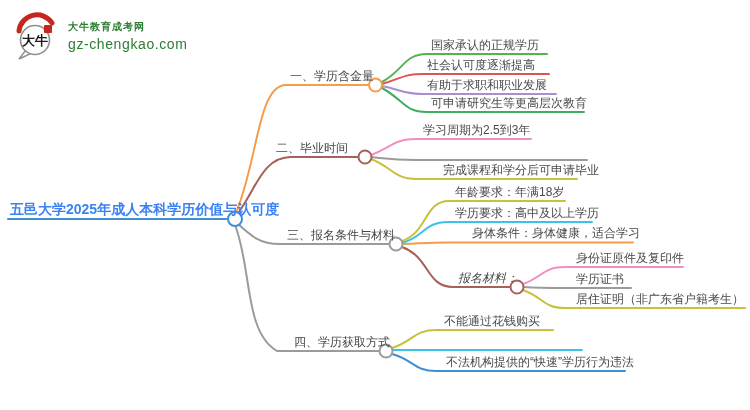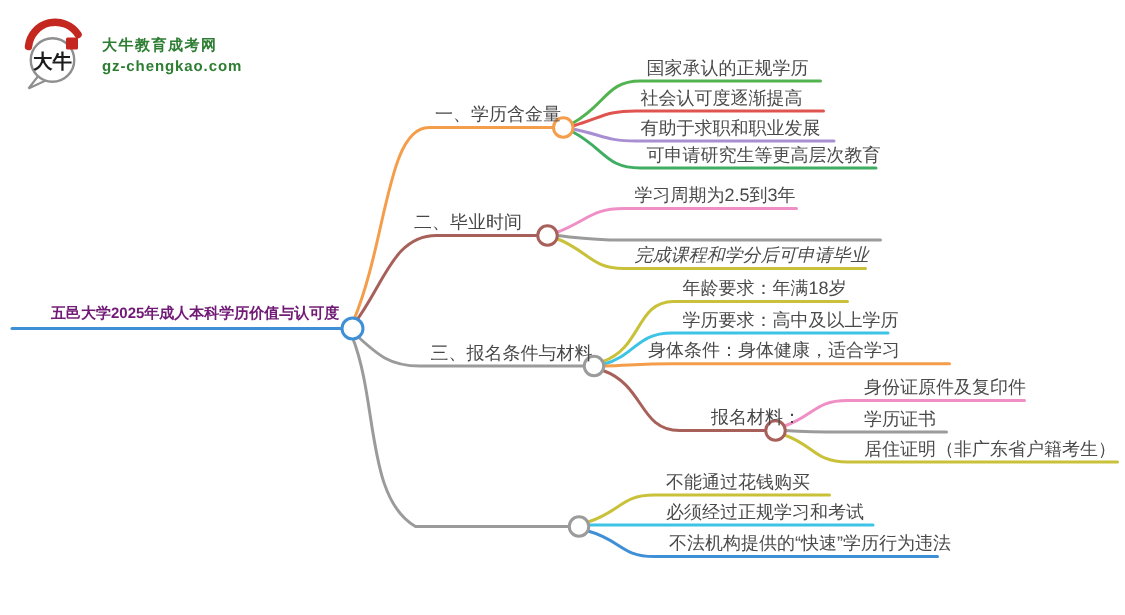--- a/index.html
+++ b/index.html
@@ -1,24 +1,24 @@
 <!DOCTYPE html>
 <html><head>
 <meta charset="utf-8">
 <style>
   html,body{margin:0;padding:0;background:#fff;}
   #stage{position:relative;width:750px;height:410px;background:#ffffff;overflow:hidden;
          font-family:"Liberation Sans","DejaVu Sans",sans-serif;}
   svg.canvas{position:absolute;left:0;top:0;}
   .label{position:absolute;font-size:12px;line-height:15px;color:#4a4a4a;white-space:nowrap;}
-  .label.root{font-size:10px;font-weight:600;color:#701a75;margin-left:24px;}
+  .label.root{font-size:14px;font-weight:600;color:#3b82f6;}
   .label.branch{color:#474747;}
   .logo{position:absolute;left:14px;top:12px;display:flex;align-items:center;gap:8px;cursor:pointer;}
   .logo-text .site-name{font-size:10px;font-weight:bold;color:#2d7d33;letter-spacing:1px;}
-  .logo-text .site-domain{font-size:10px;font-weight:bold;color:#2d7d33;letter-spacing:0.6px;margin-top:2px;}
+  .logo-text .site-domain{font-size:14px;font-weight:normal;color:#2d7d33;letter-spacing:0.6px;margin-top:2px;}
 </style>
 </head>
 <body>
 
 <div id="stage">
 
   <svg class="canvas" width="750" height="410" viewBox="0 0 750 410">
     <g fill="none" stroke-width="2" stroke-linecap="round">
 
       <path d="M8,219 L227,219" stroke="#3f8fd6"></path>
@@ -74,28 +74,28 @@
   <div class="label root" style="left:10px;top:202px;">五邑大学2025年成人本科学历价值与认可度</div>
 
   <div class="label branch" style="left:290px;top:69px;">一、学历含金量</div>
   <div class="label" style="left:431px;top:38px;">国家承认的正规学历</div>
   <div class="label" style="left:427px;top:78px;">有助于求职和职业发展</div>
   <div class="label" style="left:427px;top:58px;">社会认可度逐渐提高</div>
   <div class="label" style="left:431px;top:96px;">可申请研究生等更高层次教育</div>
 
   <div class="label branch" style="left:276px;top:141px;">二、毕业时间</div>
   <div class="label" style="left:423px;top:123px;">学习周期为2.5到3年</div>
-  <div class="label" style="left:423px;top:163px;font-style:italic;">完成课程和学分后可申请毕业</div>
+  <div class="label" style="left:443px;top:163px;">完成课程和学分后可申请毕业</div>
 
   <div class="label branch" style="left:287px;top:228px;">三、报名条件与材料</div>
   <div class="label" style="left:455px;top:185px;">年龄要求：年满18岁</div>
   <div class="label" style="left:455px;top:206px;">学历要求：高中及以上学历</div>
-  <div class="label" style="left:432px;top:226px;">身体条件：身体健康，适合学习</div>
-  <div class="label branch" style="left:474px;top:271px;">报名材料：</div>
+  <div class="label" style="left:472px;top:226px;">身体条件：身体健康，适合学习</div>
+  <div class="label branch" style="left:458px;top:271px;font-style:italic;">报名材料：</div>
   <div class="label" style="left:576px;top:251px;text-align:center;">身份证原件及复印件</div>
   <div class="label" style="left:576px;top:272px;">学历证书</div>
   <div class="label" style="left:576px;top:292px;">居住证明（非广东省户籍考生）</div>
 
+  <div class="label branch" style="left:294px;top:335px;">四、学历获取方式</div>
   <div class="label" style="left:444px;top:314px;">不能通过花钱购买</div>
-  <div class="label" style="left:444px;top:334px;">必须经过正规学习和考试</div>
   <div class="label" style="left:446px;top:355px;">不法机构提供的“快速”学历行为违法</div>
 
 </div>
 
 </body></html>

